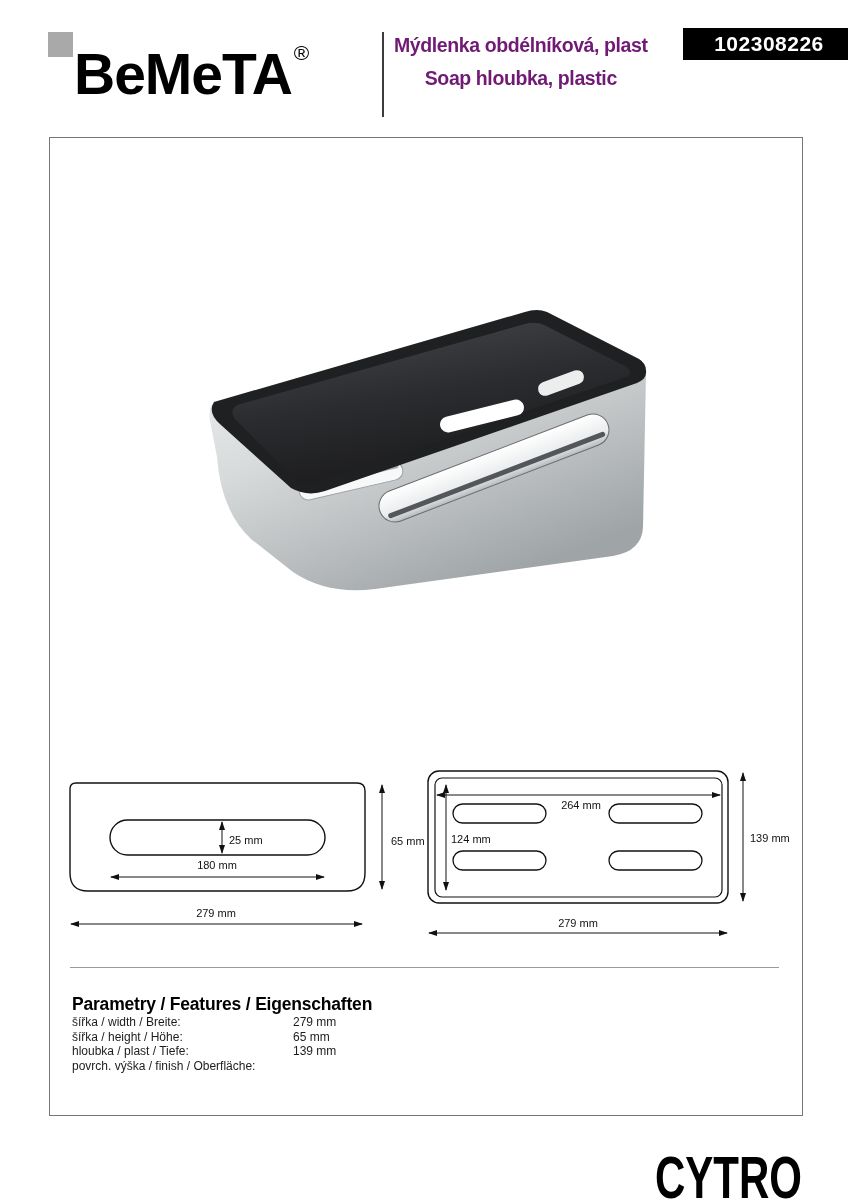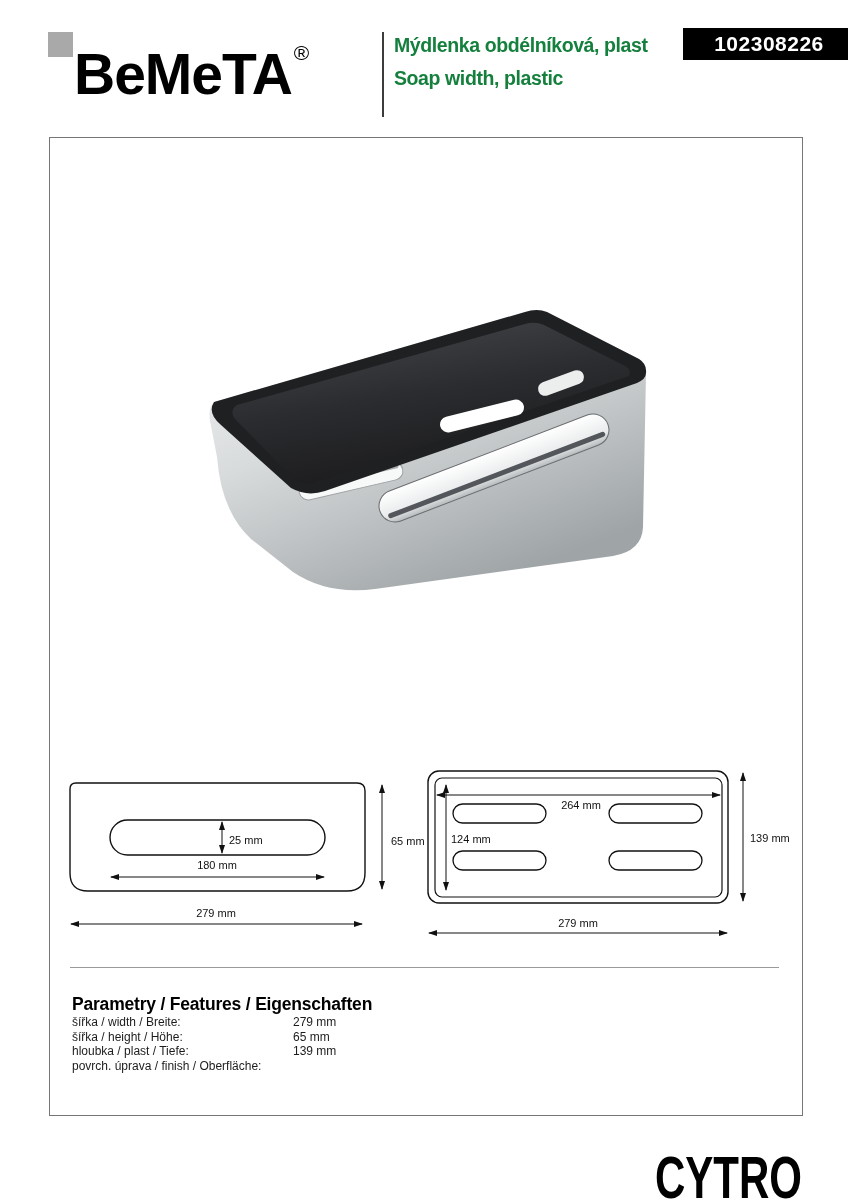--- a/index.html
+++ b/index.html
@@ -6,21 +6,21 @@
   .page{position:relative;width:848px;height:1200px;background:#ffffff;
         font-family:"Liberation Sans",sans-serif;color:#111;overflow:hidden;}
 
   
   .logo-square{position:absolute;left:48px;top:32px;width:25px;height:25px;background:#a9a9a9;}
   .brand{position:absolute;left:74px;top:24px;font-size:57px;line-height:58px;font-weight:bold;
          letter-spacing:-1px;color:#000;white-space:nowrap;}
   .brand .reg{font-size:21px;font-weight:normal;vertical-align:34px;letter-spacing:0;margin-left:2px;}
   .header-divider{position:absolute;left:382px;top:32px;width:2px;height:85px;background:#3c3c3c;}
   .titles{position:absolute;left:394px;top:29px;}
-  .titles .t{font-size:19.5px;font-weight:bold;line-height:33px;letter-spacing:-0.4px;color:#15803d;white-space:nowrap;}
+  .titles .t{font-size:19.5px;font-weight:bold;line-height:33px;letter-spacing:-0.4px;color:#701a75;white-space:nowrap;text-align:center;}
   .sku-badge{position:absolute;left:683px;top:28px;width:172px;height:32px;background:#000;
              color:#fff;font-size:21px;font-weight:bold;display:flex;align-items:center;
              justify-content:center;letter-spacing:0.5px;}
 
   
   .main-box{position:absolute;left:49px;top:137px;width:752px;height:977px;
             border:1px solid #767676;background:#fff;}
 
   .product-svg{position:absolute;left:195px;top:295px;}
   .draw1{position:absolute;left:60px;top:770px;}
@@ -42,21 +42,21 @@
 </head>
 <body>
 
 <div class="page">
 
   <div class="logo-square"></div>
   <div class="brand"><span>BeMeTA</span><span class="reg">®</span></div>
   <div class="header-divider"></div>
   <div class="titles">
     <div class="t">Mýdlenka obdélníková, plast</div>
-    <div class="t">Soap width, plastic</div>
+    <div class="t">Soap hloubka, plastic</div>
   </div>
   <div class="sku-badge">
     <span>102308226</span>
   </div>
 
   <div class="main-box"></div>
 
   <svg class="product-svg" width="470" height="310" viewBox="0 0 470 310">
     <defs>
       <linearGradient id="chromeG" x1="0" y1="0" x2="0.6" y2="1">
@@ -149,19 +149,19 @@
     </div>
     <div class="prow">
       <span class="plabel">šířka / height / Höhe:</span>
       <span class="pvalue">65 mm</span>
     </div>
     <div class="prow">
       <span class="plabel">hloubka / plast / Tiefe:</span>
       <span class="pvalue">139 mm</span>
     </div>
     <div class="prow">
-      <span class="plabel">povrch. úprava / finish / Oberfläche:</span>
+      <span class="plabel">povrch. výška / finish / Oberfläche:</span>
     </div>
   </div>
 
   <div class="collection">CYTRO</div>
 
 </div>
 
 </body></html>

